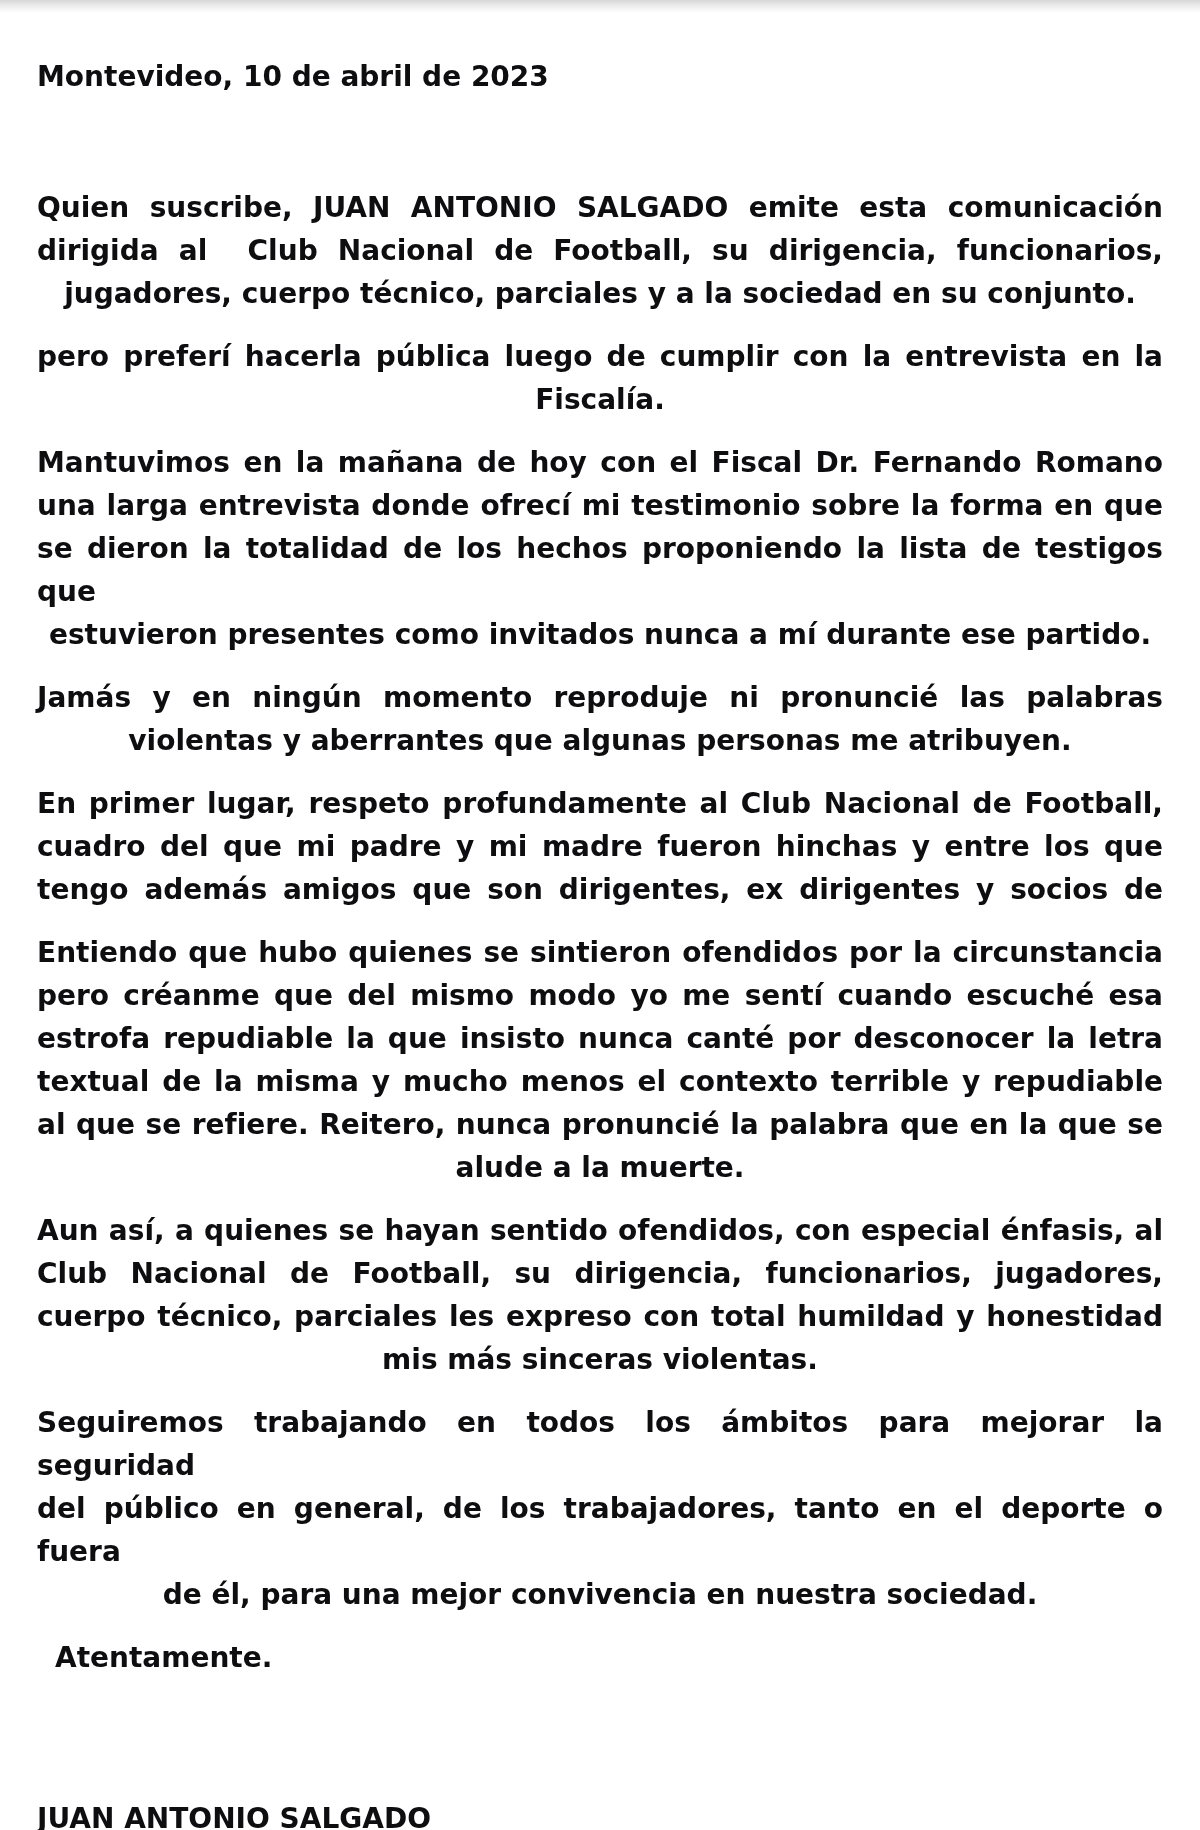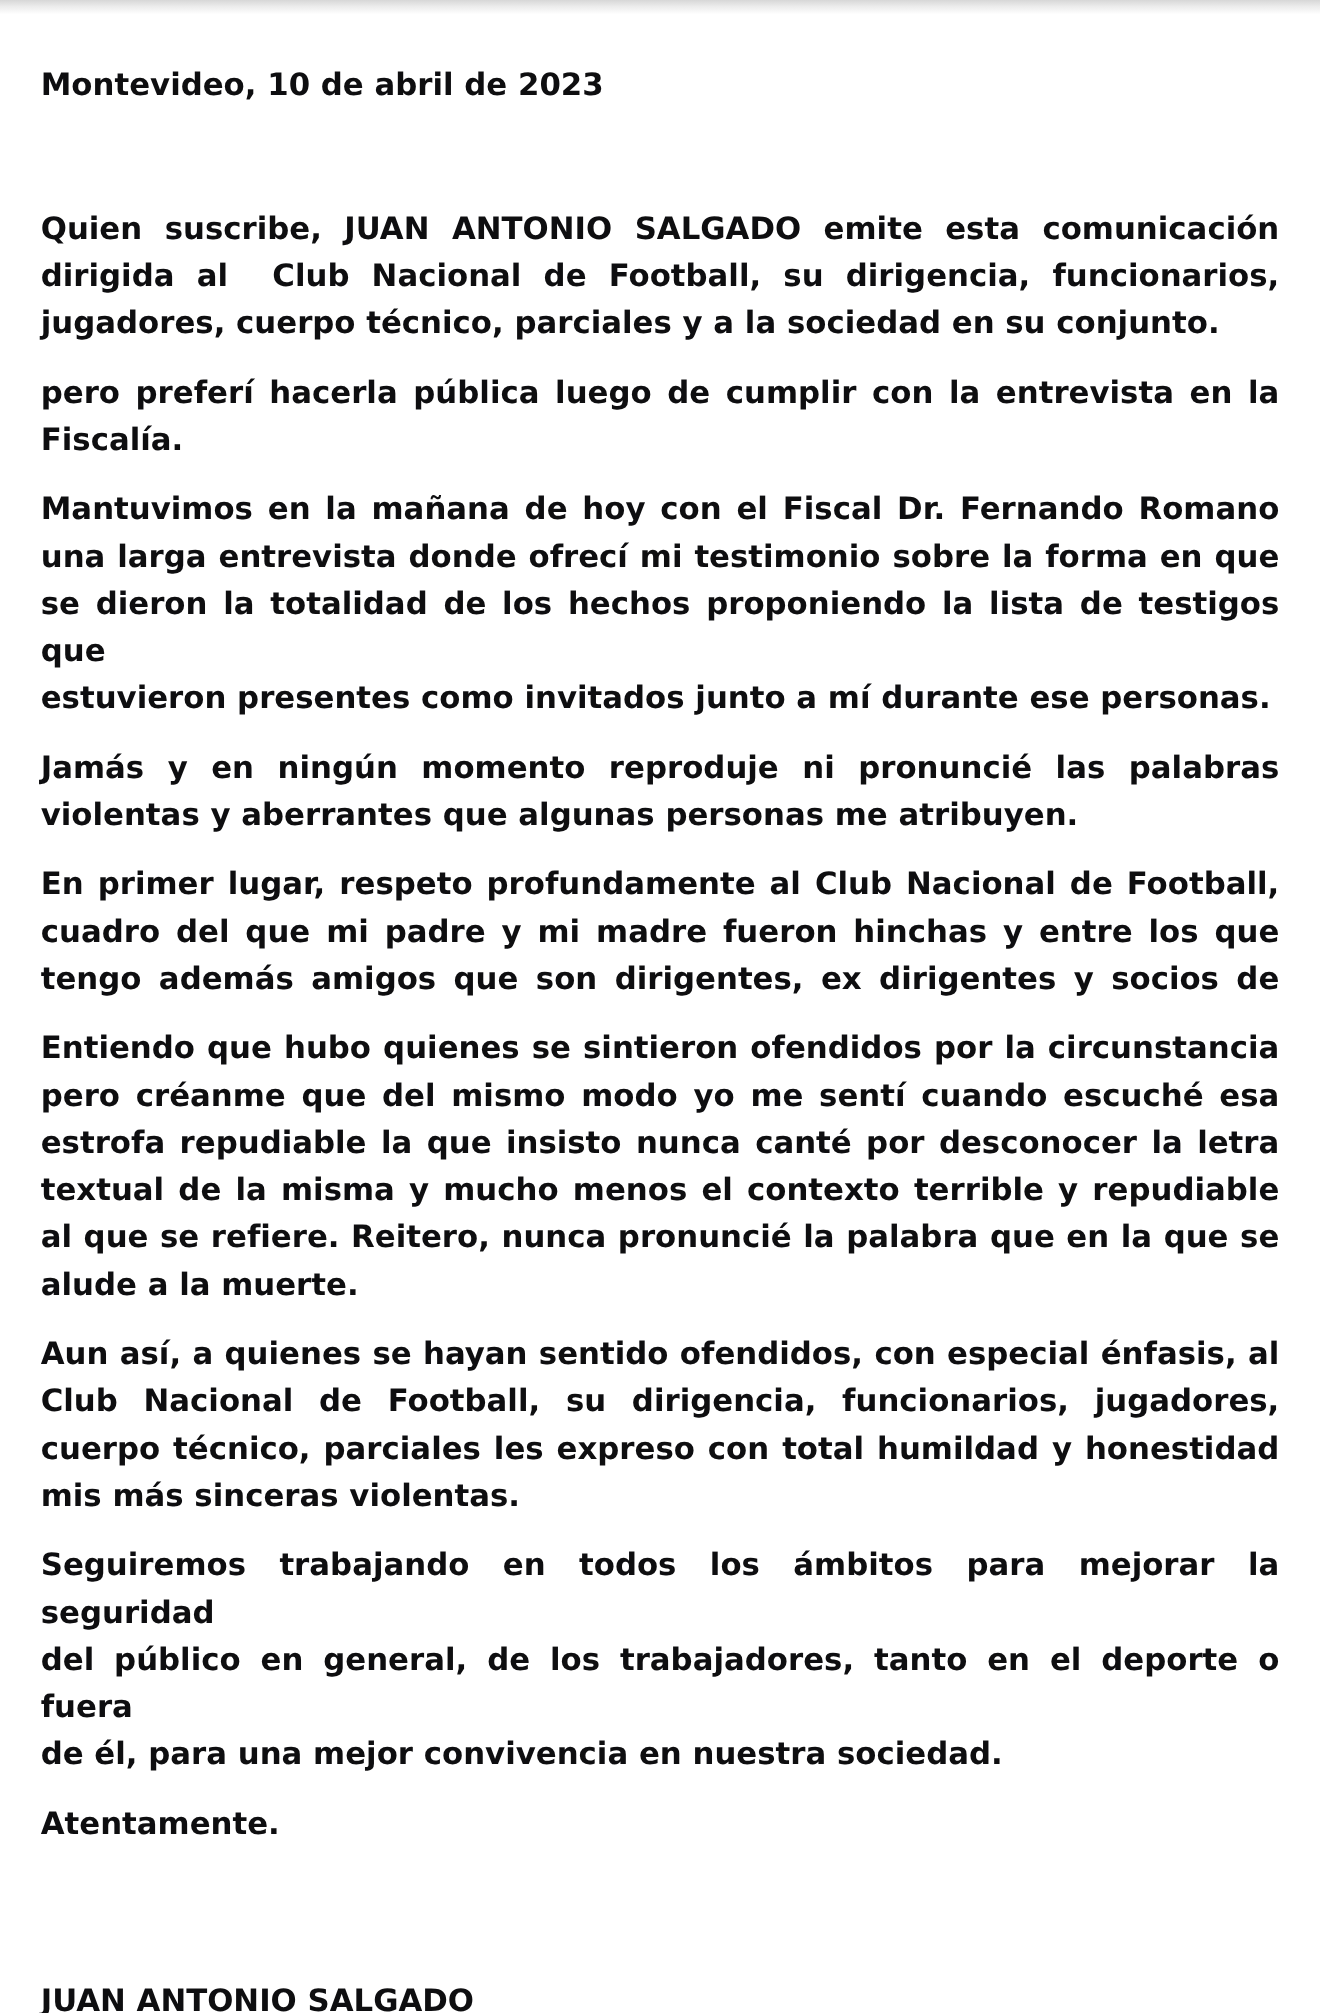--- a/index.html
+++ b/index.html
@@ -30,27 +30,28 @@
   }
   .date {
     margin: 0 0 88px 0;
     white-space: pre-wrap;
   }
   .para {
     margin: 0 0 20px 0;
   }
   .line {
     white-space: pre-wrap;
+    text-align: center;
   }
   .line.j {
     text-align: justify;
     text-align-last: justify;
   }
   .closing {
-    margin: 0;
+    margin: 18px;
     white-space: pre-wrap;
   }
   .signature {
     margin-top: 118px;
     white-space: pre-wrap;
   }
 </style>
 </head>
 <body>
 
@@ -66,21 +67,21 @@
         <div class="line">jugadores, cuerpo técnico, parciales y a la sociedad en su conjunto.</div>
       </div>
       <div class="para">
         <div class="line j">pero preferí hacerla pública luego de cumplir con la entrevista en la</div>
         <div class="line">Fiscalía.</div>
       </div>
       <div class="para">
         <div class="line j">Mantuvimos en la mañana de hoy con el Fiscal Dr. Fernando Romano</div>
         <div class="line j">una larga entrevista donde ofrecí mi testimonio sobre la forma en que</div>
         <div class="line j">se dieron la totalidad de los hechos proponiendo la lista de testigos que</div>
-        <div class="line">estuvieron presentes como invitados junto a mí durante ese personas.</div>
+        <div class="line">estuvieron presentes como invitados nunca a mí durante ese partido.</div>
       </div>
       <div class="para">
         <div class="line j">Jamás y en ningún momento reproduje ni pronuncié las palabras</div>
         <div class="line">violentas y aberrantes que algunas personas me atribuyen.</div>
       </div>
       <div class="para">
         <div class="line j">En primer lugar, respeto profundamente al Club Nacional de Football,</div>
         <div class="line j">cuadro del que mi padre y mi madre fueron hinchas y entre los que</div>
         <div class="line j">tengo además amigos que son dirigentes, ex dirigentes y socios de</div>
       </div>

